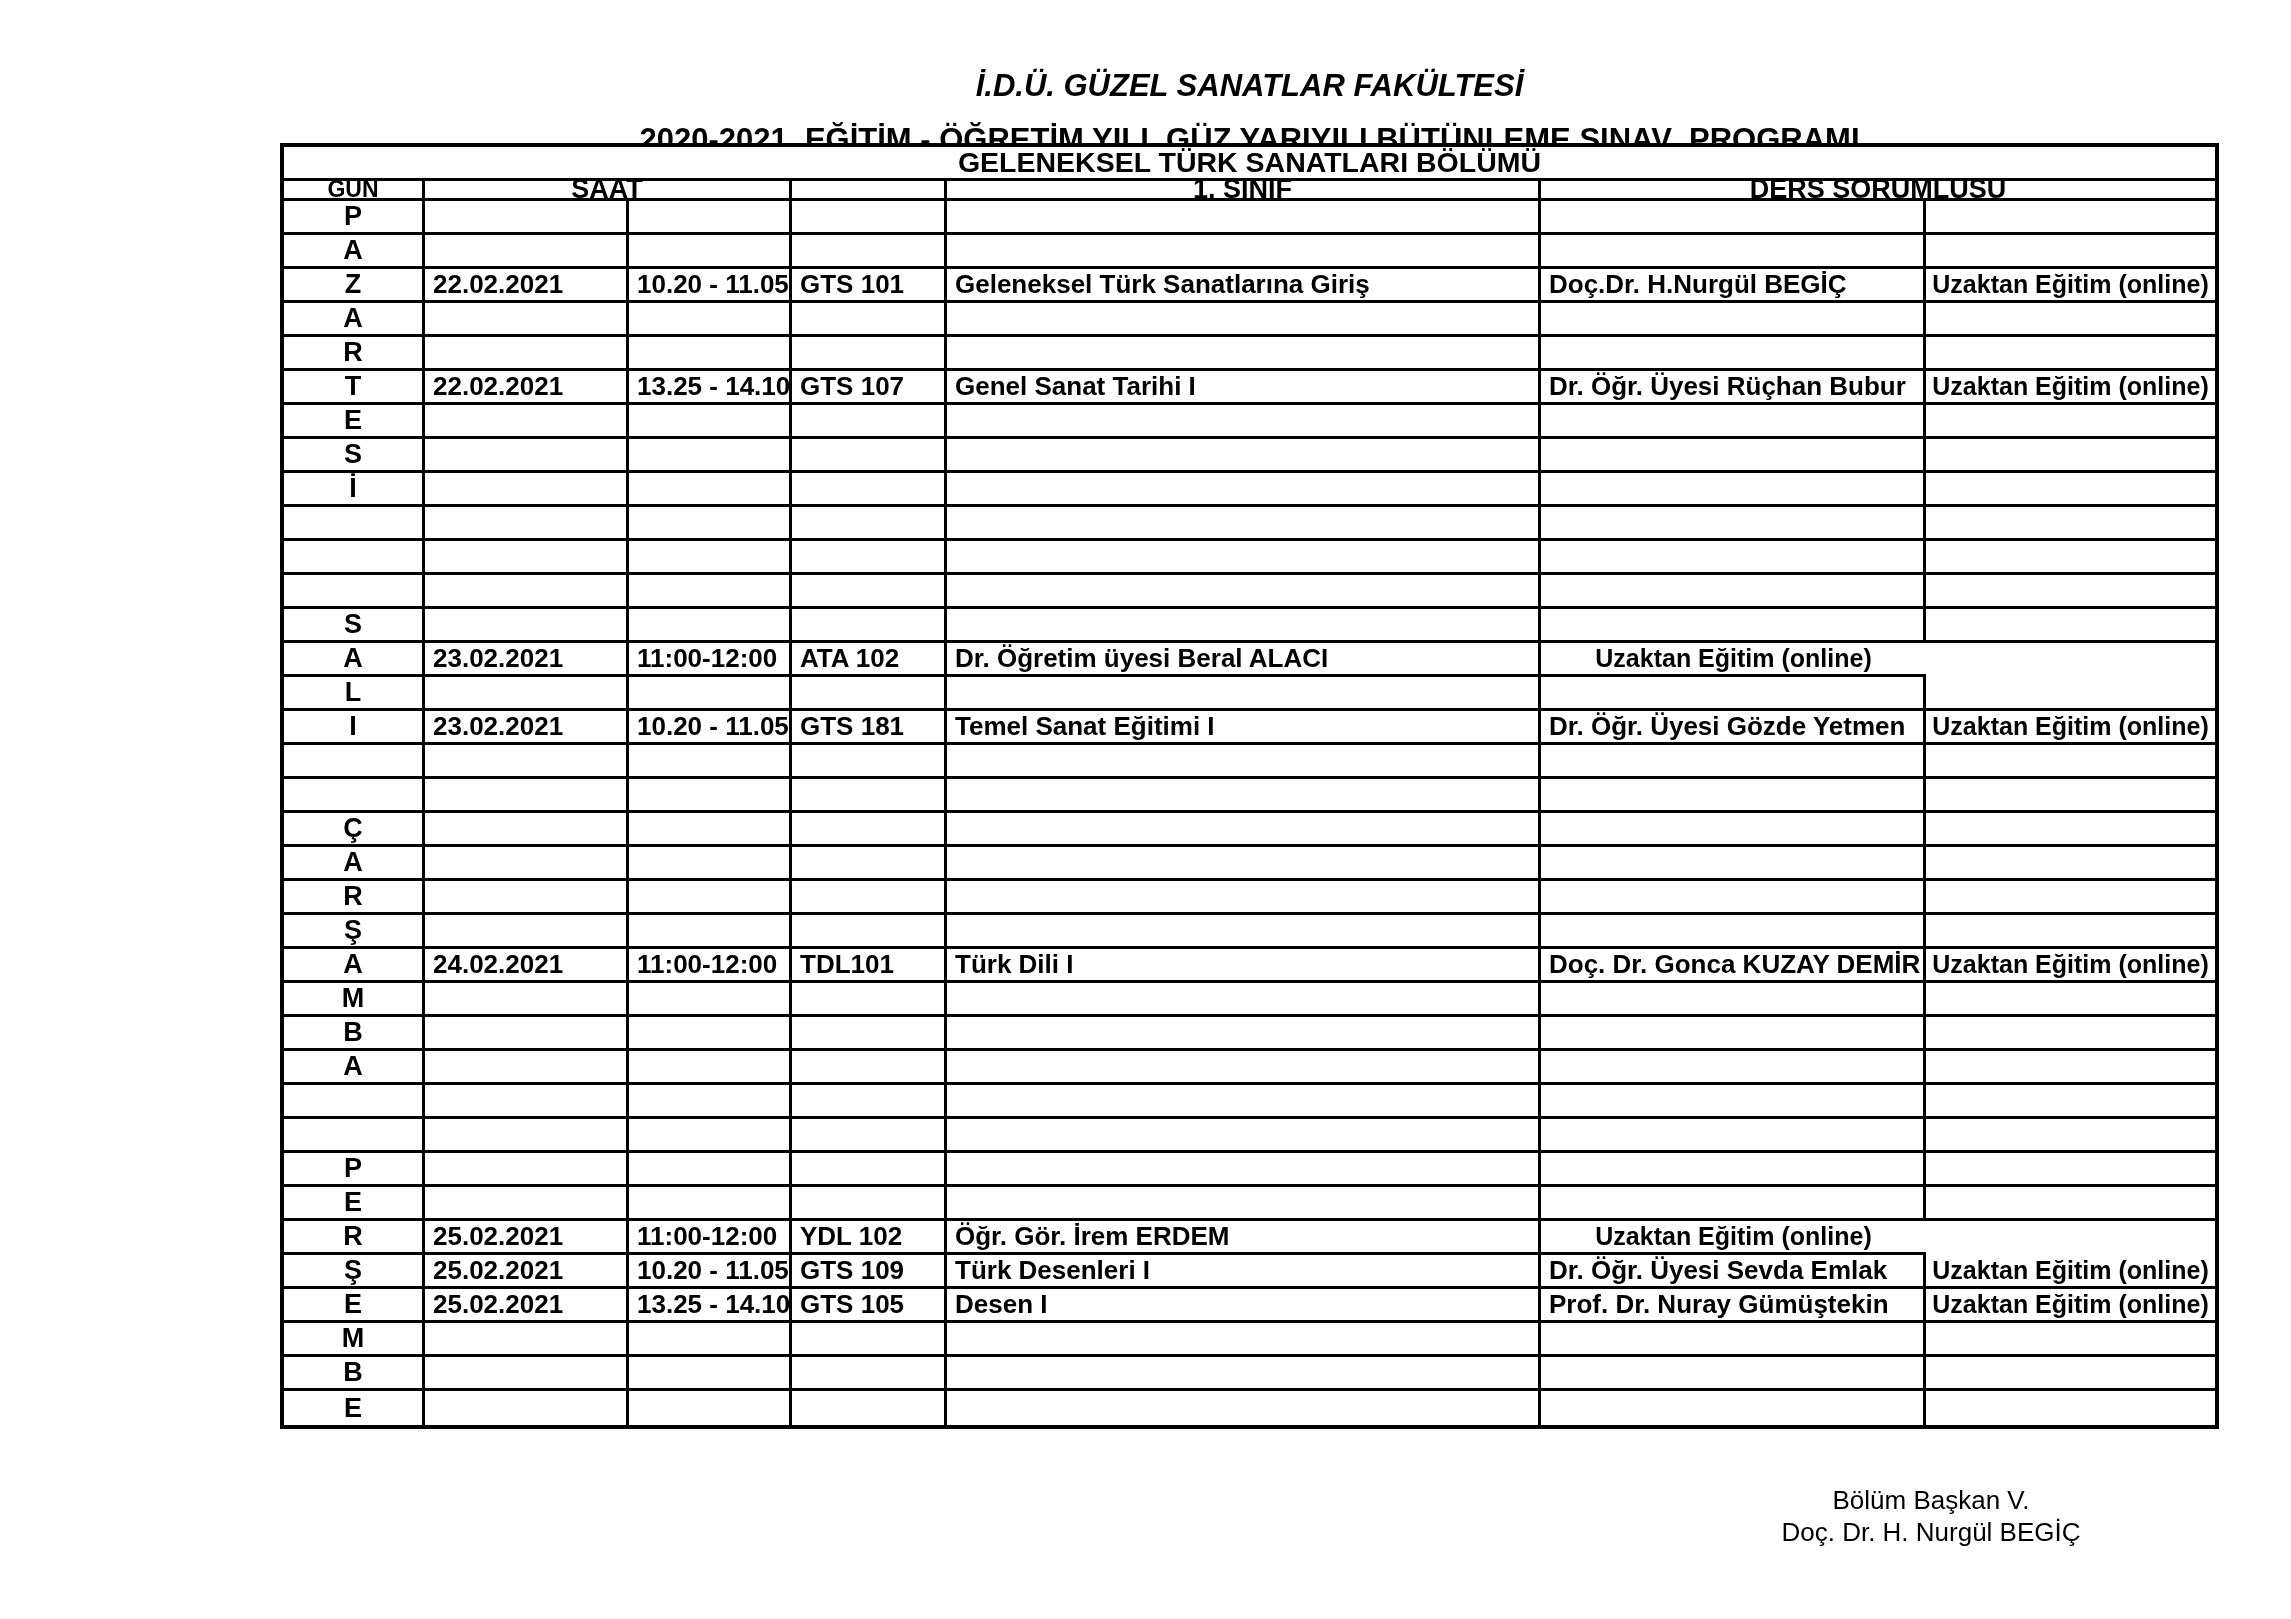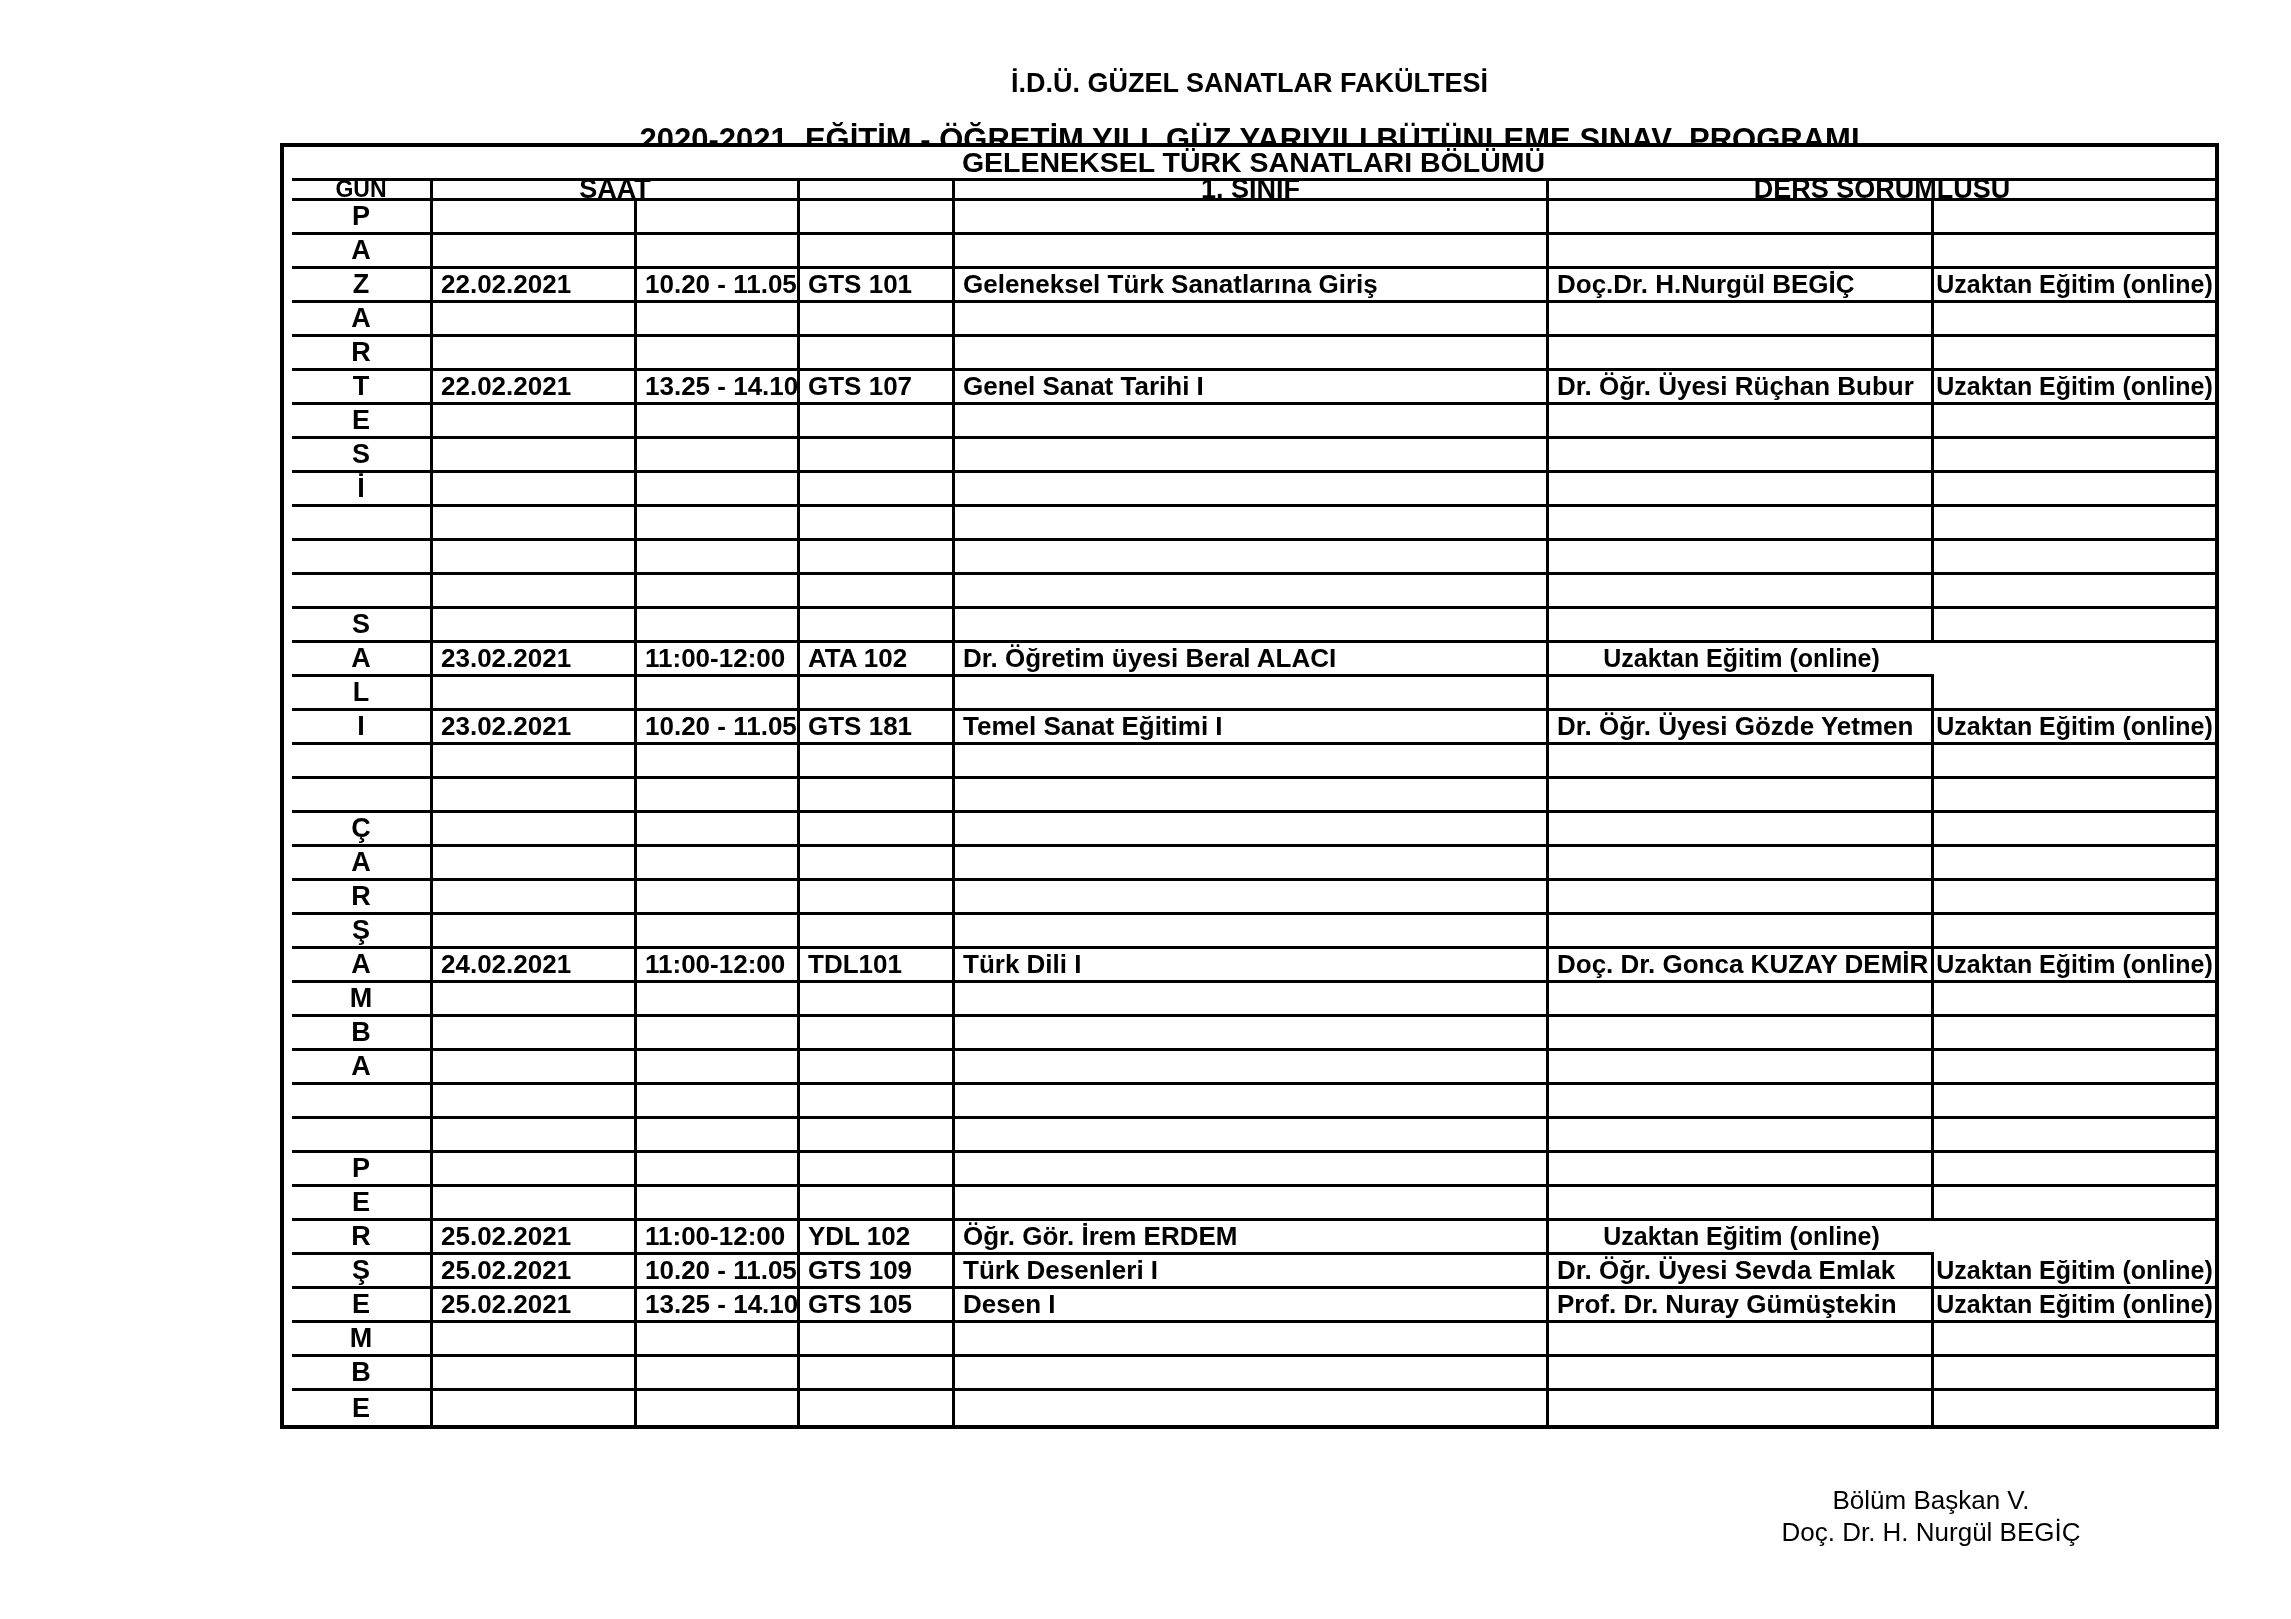--- a/index.html
+++ b/index.html
@@ -4,29 +4,28 @@
 <style>
   html, body { margin: 0; padding: 0; }
   body {
     width: 2291px; height: 1619px;
     background: #ffffff;
     position: relative;
     font-family: "Liberation Sans", sans-serif;
     color: #000;
   }
   .title-block { position: absolute; left: 280px; width: 1939px; text-align: center; }
-  .doc-title    { top: 68px;  position: absolute; width: 100%; font-size: 27px; font-weight: bold; white-space: pre; }
+  .doc-title    { top: 68px;  position: absolute; width: 100%; font-size: 31px; font-weight: bold; white-space: pre; font-style: italic; }
   .doc-subtitle { top: 122px; position: absolute; width: 100%; font-size: 31px; font-weight: bold; white-space: pre; }
 
   .exam-table {
     position: absolute; left: 280px; top: 143px; width: 1939px;
     box-sizing: border-box;
     border: 4.5px solid #000;
     background: #fff;
-    padding-left: 8px;
   }
   .grid-row {
     display: grid;
     grid-template-columns: 141px 204px 163px 155px 594px 385px 1fr;
   }
   .cell {
     box-sizing: border-box;
     display: flex; align-items: center;
     border-right: 3.6px solid #000;
     border-bottom: 3.6px solid #000;

